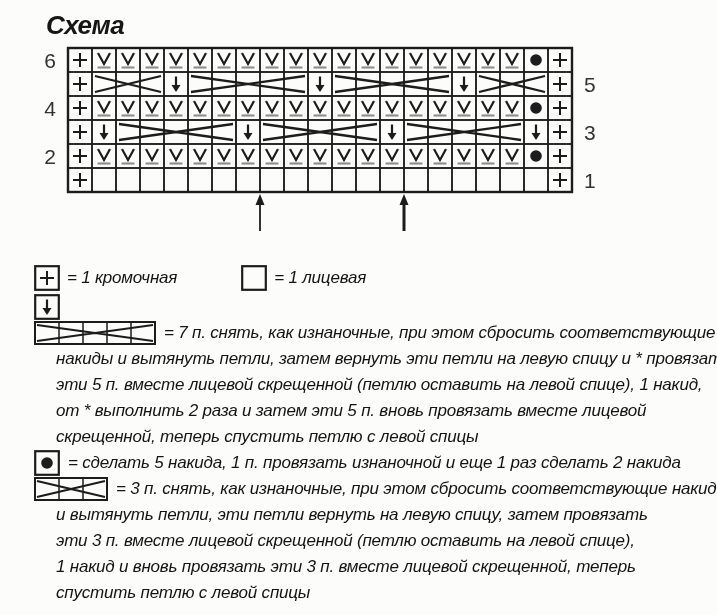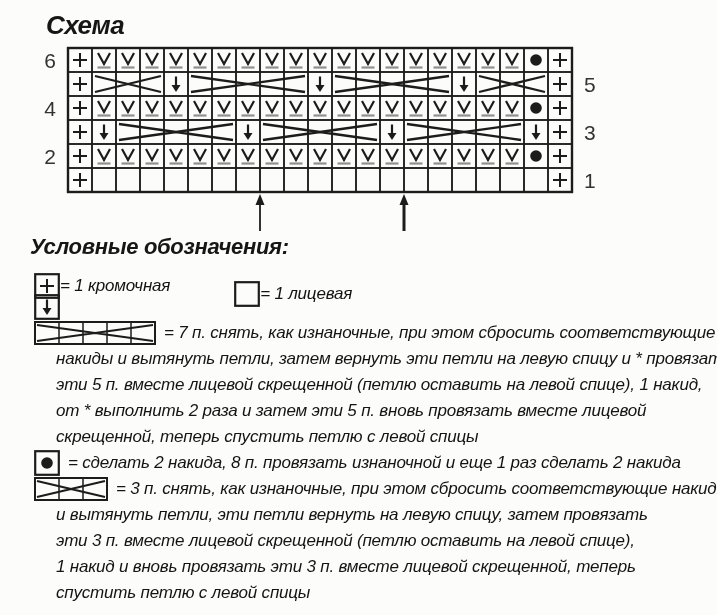--- a/index.html
+++ b/index.html
@@ -13,22 +13,22 @@
     letter-spacing:-0.5px;color:#161616;
   }
   #chart-svg{position:absolute;left:0;top:0;}
   .rownum{font-family:"Liberation Sans",sans-serif;font-size:21px;fill:#333;}
   .legend-title{
     position:absolute;left:30px;top:234px;margin:0;
     font-size:22px;font-style:italic;font-weight:bold;
     letter-spacing:-0.3px;color:#161616;
   }
   .legend-row1{position:absolute;left:34px;top:265px;display:flex;align-items:center;}
-  .l-group{display:flex;align-items:center;}
-  .l-group.g2{margin-left:64px;margin-top:16px;}
+  .l-group{display:flex;align-items:center;gap:7px;}
+  .l-group.g2{margin-left:64px;}
   .l-group.g3{margin-left:50px;}
   .legend-entries{position:absolute;left:34px;top:294px;}
   .entry-line{display:flex;align-items:center;gap:8px;min-height:26px;}
   .entry-cont{padding-left:22px;line-height:26px;}
   .legend-text{
     font-style:italic;font-size:17px;color:#141414;
     letter-spacing:-0.2px;white-space:nowrap;
   }
   .lsym{flex:0 0 auto;display:block;}
 </style>
@@ -329,21 +329,20 @@
       <rect x="68" y="48" width="504" height="144" fill="none" stroke="#1c1c1c" stroke-width="2.4"></rect>
       <g>
         <path d="M 260 231 V 204" stroke="#1c1c1c" stroke-width="1.8"></path>
         <path d="M 255.5 205 L 264.5 205 L 260 194 Z" fill="#1c1c1c"></path>
       </g>
       <g>
         <path d="M 404 231 V 204" stroke="#1c1c1c" stroke-width="3"></path>
         <path d="M 399.5 205 L 408.5 205 L 404 194 Z" fill="#1c1c1c"></path>
       </g>
     </svg>
-  <h2 class="legend-title">Условные обозначения:</h2>
   <div class="legend-row1" id="legend-row1">
       <div class="l-group g1">
         <svg class="lsym" width="26" height="26">
           <rect x="1.2" y="1.2" width="23.6" height="23.6" fill="none" stroke="#1c1c1c" stroke-width="2.2"></rect>
           <path d="M 6 13 H 20 M 13 6 V 20" fill="none" stroke="#1c1c1c" stroke-width="2"></path>
         </svg>
         <span class="legend-text">= 1 кромочная</span>
       </div>
       <div class="l-group g2">
         <svg class="lsym" width="26" height="26">
@@ -378,21 +377,21 @@
         <div class="entry-cont legend-text">эти 5 п. вместе лицевой скрещенной (петлю оставить на левой спице), 1 накид,</div>
         <div class="entry-cont legend-text">от * выполнить 2 раза и затем эти 5 п. вновь провязать вместе лицевой</div>
         <div class="entry-cont legend-text">скрещенной, теперь спустить петлю с левой спицы</div>
       </div>
       <div>
         <div class="entry-line">
           <svg class="lsym" width="26" height="26">
             <rect x="1.2" y="1.2" width="23.6" height="23.6" fill="none" stroke="#1c1c1c" stroke-width="2.2"></rect>
             <circle cx="13" cy="13" r="5.8" fill="#1c1c1c"></circle>
           </svg>
-          <span class="legend-text">= сделать 2 накида, 8 п. провязать изнаночной и еще 1 раз сделать 2 накида</span>
+          <span class="legend-text">= сделать 5 накида, 1 п. провязать изнаночной и еще 1 раз сделать 2 накида</span>
         </div>
       </div>
       <div>
         <div class="entry-line">
           <svg class="lsym" width="74" height="26">
             <rect x="1" y="2" width="72" height="22" fill="none" stroke="#1c1c1c" stroke-width="2"></rect>
             <path d="M 25 2 V 24" stroke="#1c1c1c" stroke-width="1.5"></path>
             <path d="M 49 2 V 24" stroke="#1c1c1c" stroke-width="1.5"></path>
             <path d="M 3 21 L 71 5 M 3 5 L 71 21" fill="none" stroke="#1c1c1c" stroke-width="2.2"></path>
           </svg>

